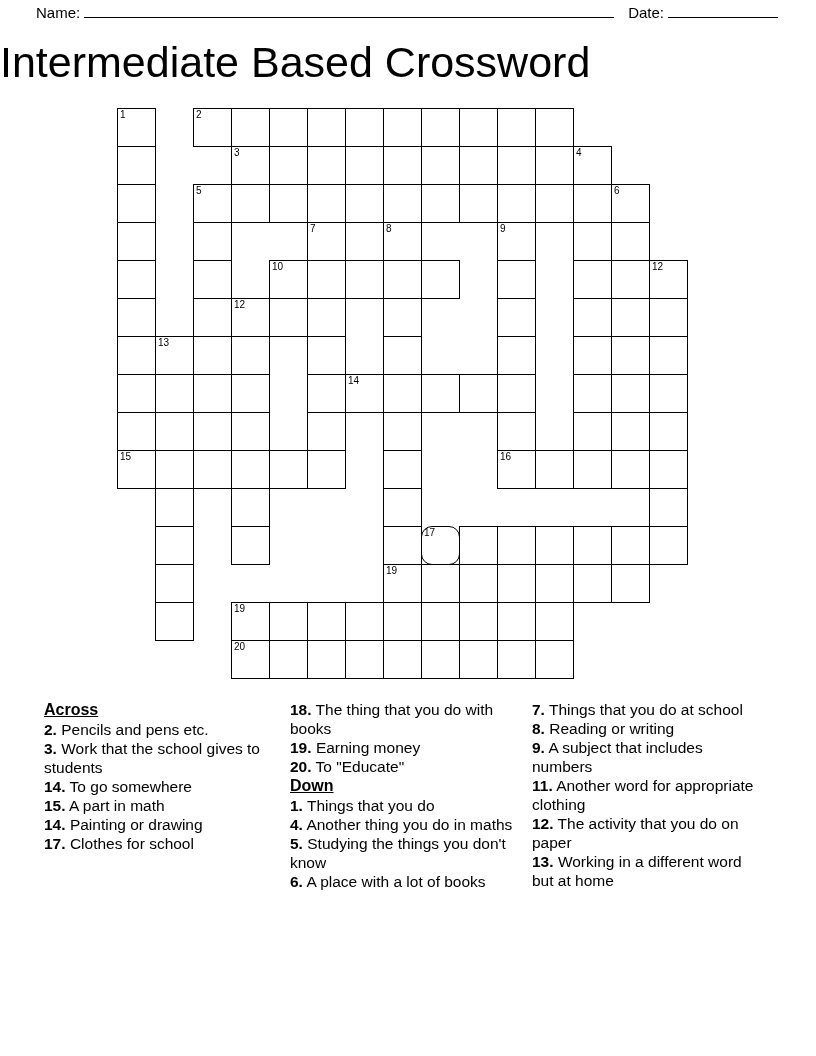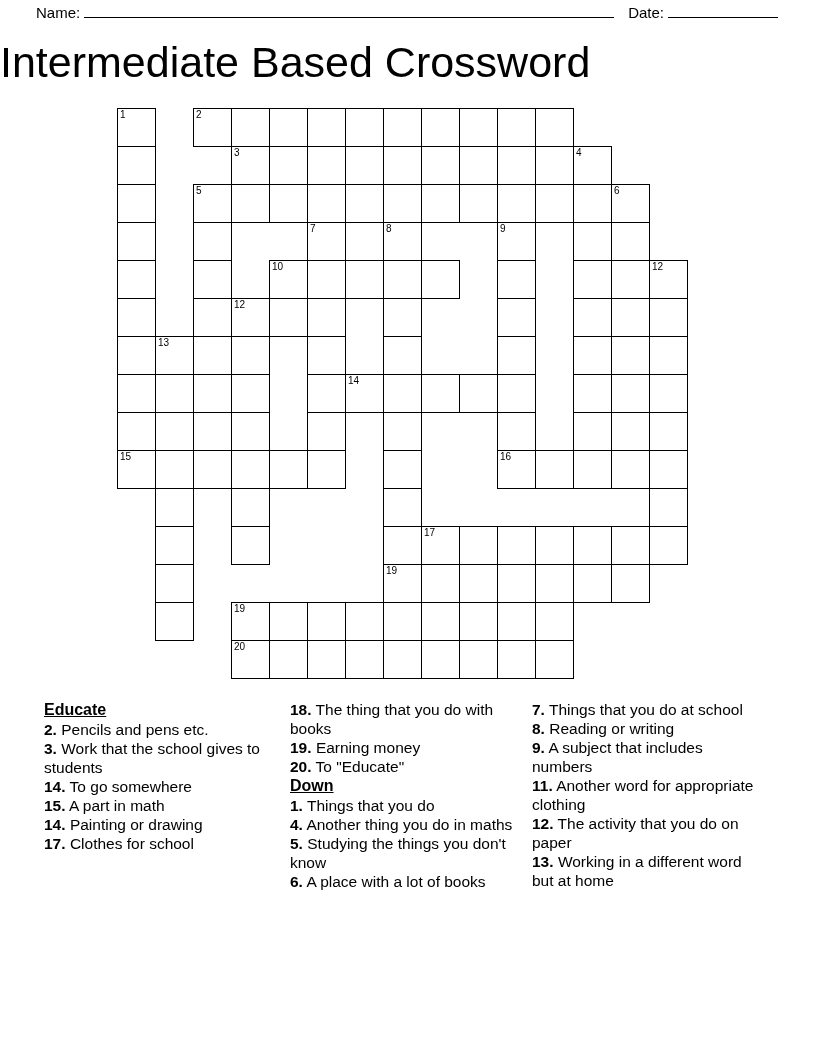--- a/index.html
+++ b/index.html
@@ -267,21 +267,21 @@
       <div class="cell" style="left: 456px; top: 342px;"></div>
       <div class="cell" style="left: 494px; top: 342px;"></div>
       <div class="cell" style="left: 532px; top: 342px;"></div>
       <div class="cell" style="left: 38px; top: 380px;"></div>
       <div class="cell" style="left: 114px; top: 380px;"></div>
       <div class="cell" style="left: 266px; top: 380px;"></div>
       <div class="cell" style="left: 532px; top: 380px;"></div>
       <div class="cell" style="left: 38px; top: 418px;"></div>
       <div class="cell" style="left: 114px; top: 418px;"></div>
       <div class="cell" style="left: 266px; top: 418px;"></div>
-      <div class="cell" style="left: 304px; top: 418px;">
+      <div class="cell" style="left: 304px; top: 418px; border-radius: 11px;">
         <span class="num">17</span>
       </div>
       <div class="cell" style="left: 342px; top: 418px;"></div>
       <div class="cell" style="left: 380px; top: 418px;"></div>
       <div class="cell" style="left: 418px; top: 418px;"></div>
       <div class="cell" style="left: 456px; top: 418px;"></div>
       <div class="cell" style="left: 494px; top: 418px;"></div>
       <div class="cell" style="left: 532px; top: 418px;"></div>
       <div class="cell" style="left: 38px; top: 456px;"></div>
       <div class="cell" style="left: 266px; top: 456px;">
@@ -313,21 +313,21 @@
       <div class="cell" style="left: 228px; top: 532px;"></div>
       <div class="cell" style="left: 266px; top: 532px;"></div>
       <div class="cell" style="left: 304px; top: 532px;"></div>
       <div class="cell" style="left: 342px; top: 532px;"></div>
       <div class="cell" style="left: 380px; top: 532px;"></div>
       <div class="cell" style="left: 418px; top: 532px;"></div>
     </div>
 
   <div class="clues">
     <div class="clue-col col1">
-      <div class="clue-head">Educate</div>
+      <div class="clue-head">Across</div>
       <div class="clue"><b>2.</b> <span>Pencils and pens etc.</span></div>
       <div class="clue"><b>3.</b> <span>Work that the school gives to students</span></div>
       <div class="clue"><b>14.</b> <span>To go somewhere</span></div>
       <div class="clue"><b>15.</b> <span>A part in math</span></div>
       <div class="clue"><b>14.</b> <span>Painting or drawing</span></div>
       <div class="clue"><b>17.</b> <span>Clothes for school</span></div>
     </div>
 
     <div class="clue-col col2">
       <div class="clue"><b>18.</b> <span>The thing that you do with books</span></div>

